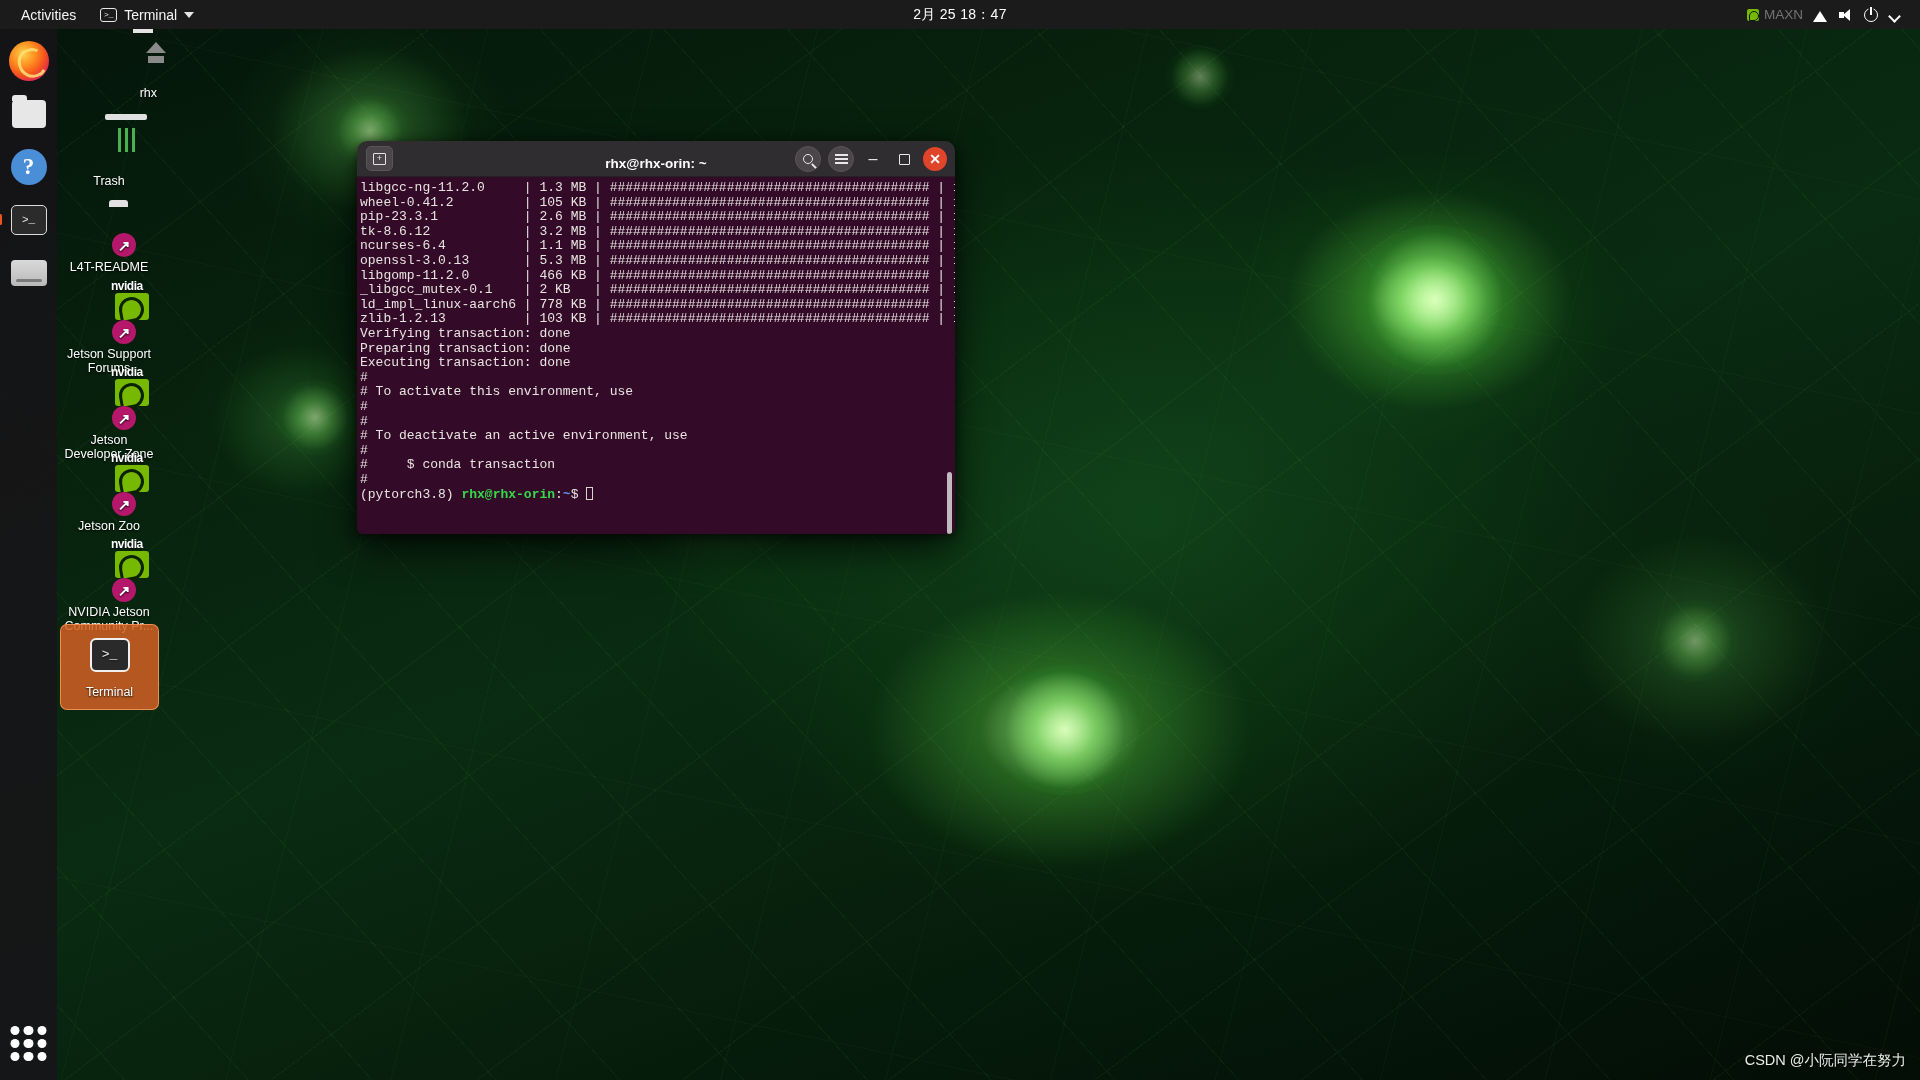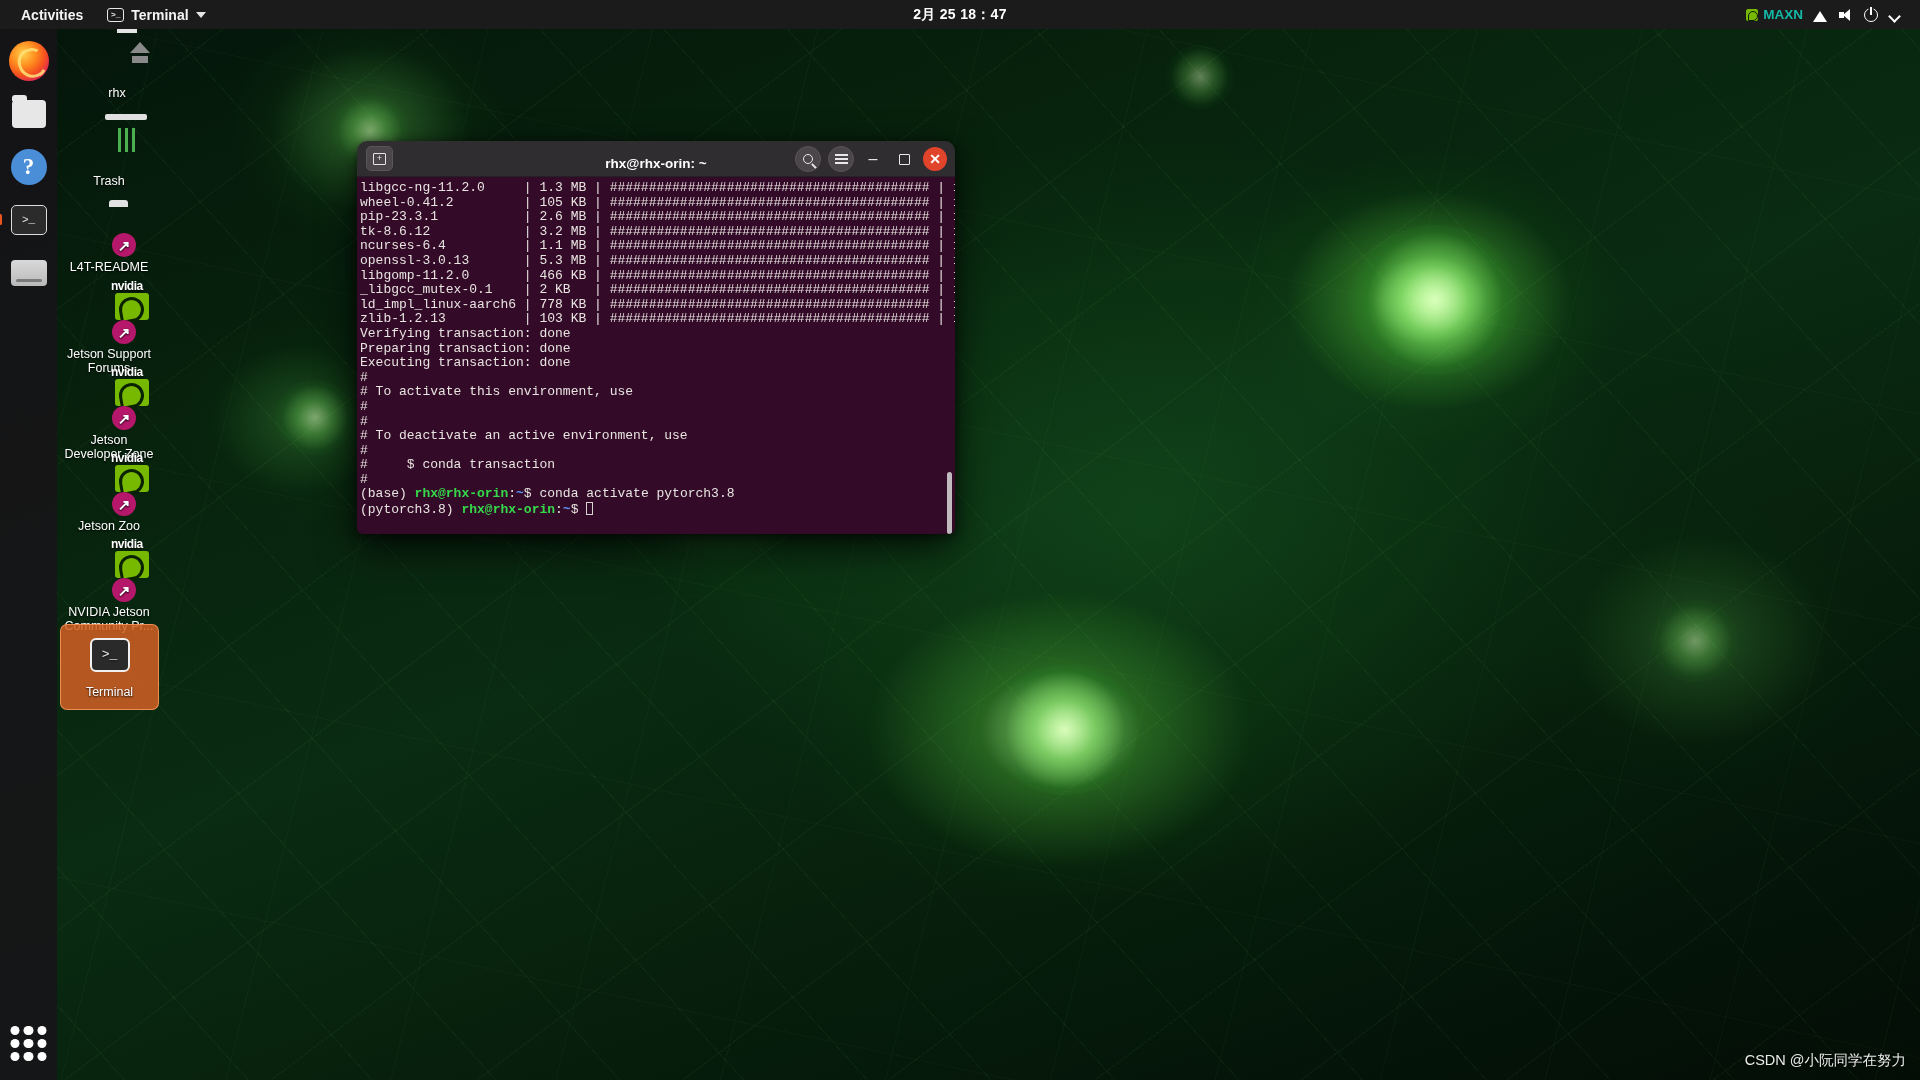--- a/index.html
+++ b/index.html
@@ -46,21 +46,20 @@
 
   
   .topbar {
     position: absolute; top: 0; left: 0;
     width: 1920px; height: 29px;
     background: #1b1b1b;
     display: flex; align-items: center;
     color: #ffffff;
     font-size: 14px;
     z-index: 40;
-    font-weight: bold;
   }
   .topbar-left { display: flex; align-items: center; gap: 6px; padding-left: 12px; }
   .tb-item {
     display: flex; align-items: center; gap: 7px;
     padding: 3px 9px;
     border-radius: 4px;
     color: #f4f4f4;
     white-space: nowrap;
   }
   .term-mini-icon {
@@ -84,21 +83,21 @@
     height: 29px; display: flex; align-items: center;
     font-size: 14px; color: #ffffff;
     letter-spacing: 0.3px;
   }
   .topbar-right {
     position: absolute; right: 10px; top: 0;
     height: 29px;
     display: flex; align-items: center; gap: 9px;
     padding: 0 6px;
   }
-  .maxn-wrap { display: flex; align-items: center; gap: 5px; font-size: 13.5px; color: #14b8a6; }
+  .maxn-wrap { display: flex; align-items: center; gap: 5px; font-size: 13.5px; color: #737373; }
   .nv-dot {
     width: 12px; height: 12px;
     background: #76b900;
     border-radius: 2px;
     position: relative;
   }
   .nv-dot::after {
     content:""; position:absolute; left:2px; top:2px;
     width:8px; height:8px; border:1.6px solid #0c1a00; border-radius:50% 50% 50% 0;
   }
@@ -501,21 +500,21 @@
         <span></span>
           <span></span>
           <span></span>
         <span></span>
           <span></span>
           <span></span>
       </span>
     </div>
   </div>
 
-  <div class="desk-icon" style="left:67px; top:26px;">
+  <div class="desk-icon" style="left:59px; top:26px;text-align:right;">
     <span class="di-img"><span class="home-folder"></span></span>
     <span class="di-label">rhx</span>
   </div>
 
   <div class="desk-icon" style="left:59px; top:114px;justify-content:space-between;">
     <span class="di-img"><span class="trash-ico"></span></span>
     <span class="di-label">Trash</span>
   </div>
 
   <div class="desk-icon" style="left:59px; top:200px;">
@@ -611,21 +610,20 @@
           <div class="term-line">Preparing transaction: done</div>
           <div class="term-line">Executing transaction: done</div>
           <div class="term-line">#</div>
           <div class="term-line"># To activate this environment, use</div>
           <div class="term-line">#</div>
           <div class="term-line">#</div>
           <div class="term-line"># To deactivate an active environment, use</div>
           <div class="term-line">#</div>
           <div class="term-line">#     $ conda transaction</div>
           <div class="term-line">#</div>
-          <div class="term-line"><span class="c-white">(base) </span><span class="c-green">rhx@rhx-orin</span><span class="c-white">:</span><span class="c-blue">~</span><span class="c-white">$ </span><span class="c-white">conda activate pytorch3.8</span></div>
           <div class="term-line"><span class="c-white">(pytorch3.8) </span><span class="c-green">rhx@rhx-orin</span><span class="c-white">:</span><span class="c-blue">~</span><span class="c-white">$ </span><span class="c-white"></span><span class="cursor-blk"></span></div>
         </div>
       <div class="scrollbar-track">
         <div class="scroll-thumb" style="top:295px; height:62px;"></div>
       </div>
     </div>
   </div>
 
   <div class="watermark">CSDN @小阮同学在努力</div>
 

